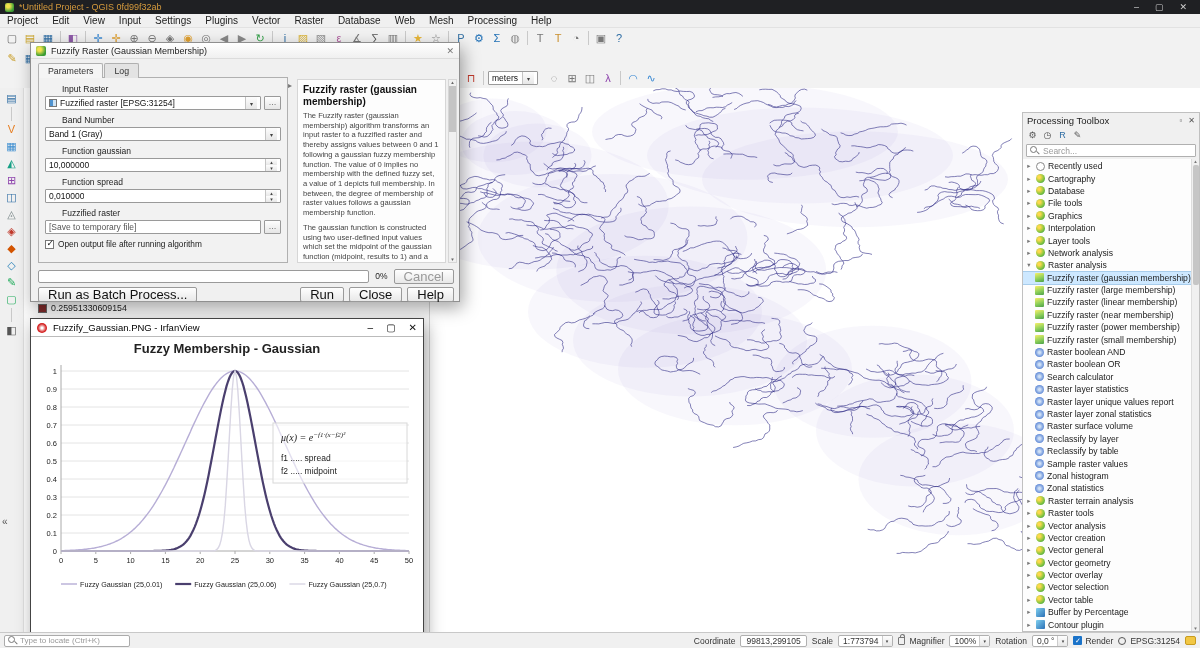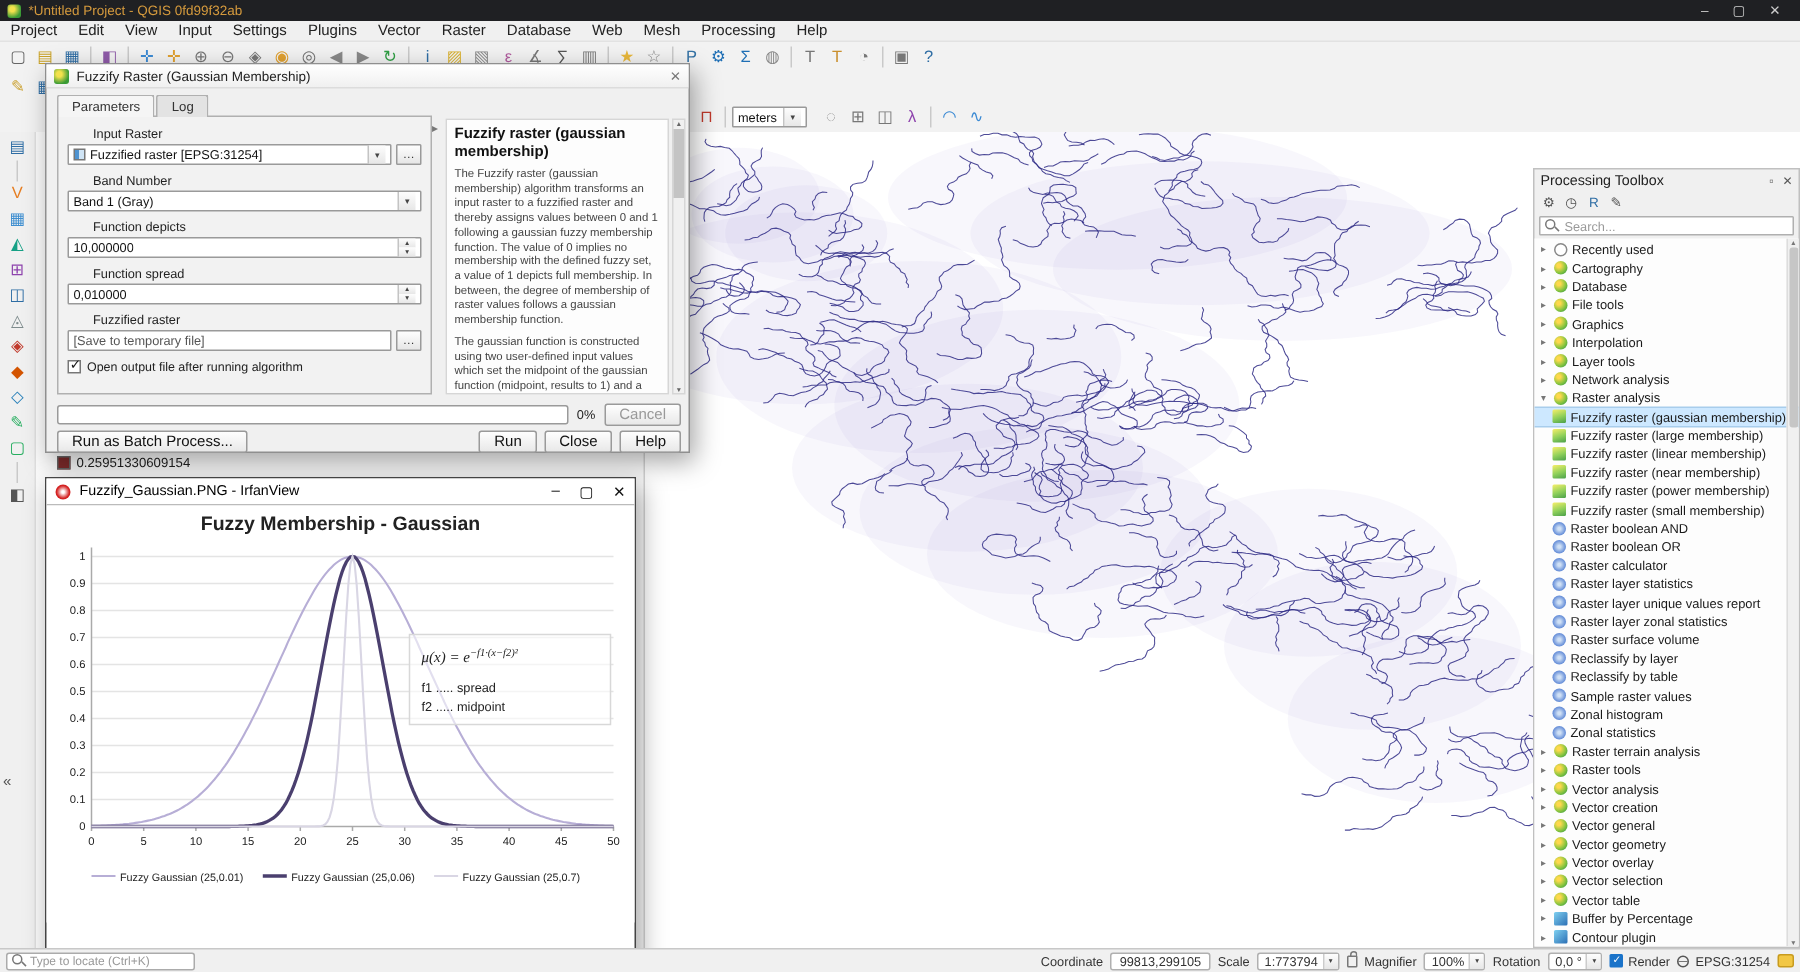--- a/index.html
+++ b/index.html
@@ -27,21 +27,21 @@
   .collapse-left{left:2px;top:516px;font-size:10px;color:#555;z-index:4;}
 
   
   .inp{height:14px;background:#fff;border:1px solid #9a9a9a;font-size:8.5px;display:flex;align-items:center;padding:0 3px;color:#111;border-radius:1px;}
   .inp-text{white-space:nowrap;overflow:hidden;}
   .arrow-box{margin-left:auto;width:12px;height:100%;border-left:1px solid #c4c4c4;background:linear-gradient(#fdfdfd,#e7e7e7);display:flex;align-items:center;justify-content:center;font-size:6px;color:#444;flex:0 0 auto;}
   .spin-btns{margin-left:auto;display:flex;flex-direction:column;width:12px;height:100%;border-left:1px solid #c4c4c4;flex:0 0 auto;}
   .spin-btns span{flex:1;font-size:5px;line-height:6px;text-align:center;color:#444;background:linear-gradient(#fdfdfd,#e7e7e7);}
   .browse-btn{width:17px;height:14px;border:1px solid #9a9a9a;background:linear-gradient(#fefefe,#e6e6e6);font-size:8px;text-align:center;line-height:11px;border-radius:1px;color:#333;flex:0 0 auto;}
   .raster-ic{width:8px;height:8px;background:linear-gradient(90deg,#4f93d0 50%,#cfe4f5 50%);border:1px solid #777;margin-right:3px;flex:0 0 auto;}
-  .btn{height:15px;border:1px solid #9a9a9a;background:linear-gradient(#fefefe,#e8e8e8);font-size:10px;padding:0 9px;display:inline-flex;align-items:center;justify-content:center;border-radius:2px;color:#111;font-family:"Liberation Sans",sans-serif;}
+  .btn{height:15px;border:1px solid #9a9a9a;background:linear-gradient(#fefefe,#e8e8e8);font-size:13px;padding:0 9px;display:inline-flex;align-items:center;justify-content:center;border-radius:2px;color:#111;font-family:"Liberation Sans",sans-serif;}
   .btn.disabled{color:#999;}
 
   
   .layers-panel{left:24px;top:88px;width:406px;height:544px;background:#fbfbfb;border-right:1px solid #d4d4d4;z-index:2;}
   .layer-value{position:absolute;left:14px;display:flex;align-items:center;gap:4px;font-size:8.8px;color:#222;}
   .swatch{width:9px;height:9px;border:1px solid #666;flex:0 0 auto;}
   .lv-combo{width:14px;height:11px;border:1px solid #aaa;background:linear-gradient(#fdfdfd,#e7e7e7);font-size:6px;text-align:center;line-height:10px;color:#444;margin-left:6px;}
 
   
   .map-canvas{left:430px;top:88px;width:770px;height:544px;background:#ffffff;overflow:hidden;z-index:1;}
@@ -577,21 +577,21 @@
         <div class="ttrow" style="padding-left: 12px;">
           <span class="nicon alg"></span>
           <span>Raster boolean AND</span>
         </div>
         <div class="ttrow" style="padding-left: 12px;">
           <span class="nicon alg"></span>
           <span>Raster boolean OR</span>
         </div>
         <div class="ttrow" style="padding-left: 12px;">
           <span class="nicon alg"></span>
-          <span>Raster calculator</span>
+          <span>Search calculator</span>
         </div>
         <div class="ttrow" style="padding-left: 12px;">
           <span class="nicon alg"></span>
           <span>Raster layer statistics</span>
         </div>
         <div class="ttrow" style="padding-left: 12px;">
           <span class="nicon alg"></span>
           <span>Raster layer unique values report</span>
         </div>
         <div class="ttrow" style="padding-left: 12px;">
@@ -741,21 +741,21 @@
         </div>
         <span class="browse-btn">…</span>
       </div>
       <div class="f-label">Band Number</div>
       <div class="f-row">
         <div class="inp flex1">
           <span class="inp-text">Band 1 (Gray)</span>
           <span class="arrow-box">▾</span>
         </div>
       </div>
-      <div class="f-label">Function depicts</div>
+      <div class="f-label">Function gaussian</div>
       <div class="f-row">
         <div class="inp flex1">
           <span class="inp-text">10,000000</span>
           <span class="spin-btns">
               <span>▴</span>
               <span>▾</span>
             </span>
         </div>
       </div>
       <div class="f-label">Function spread</div>

